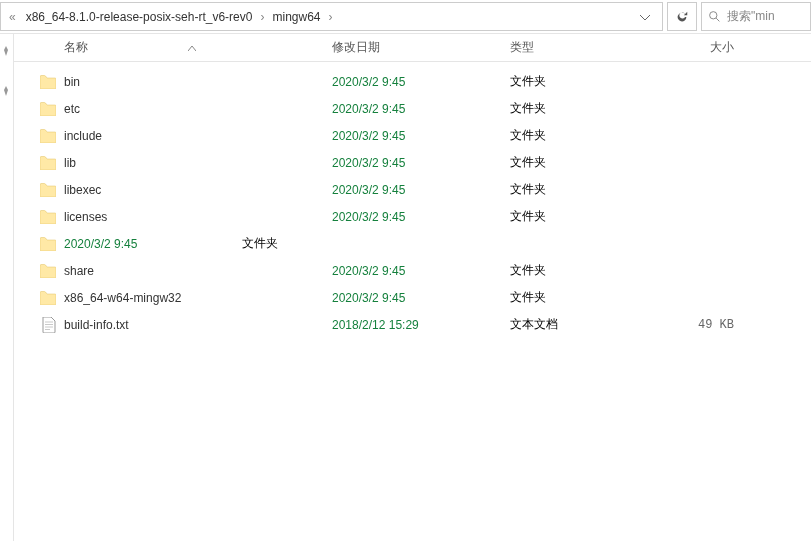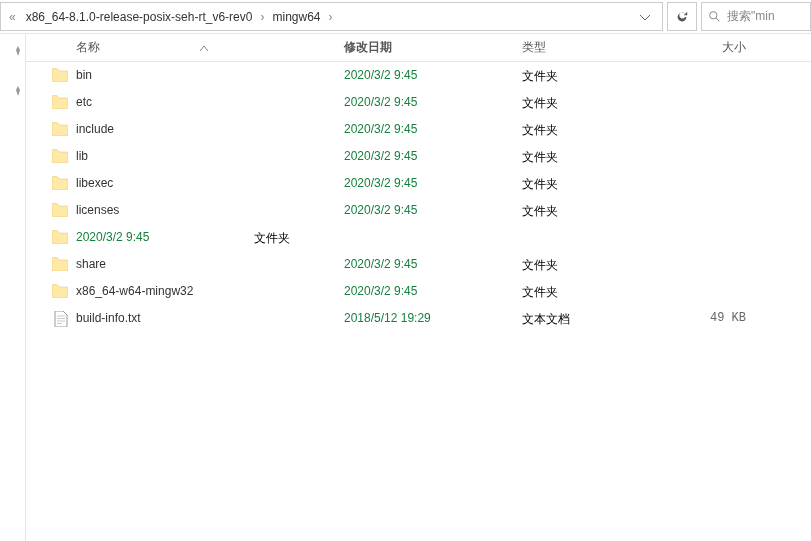--- a/index.html
+++ b/index.html
@@ -7,32 +7,32 @@
     .top-bar { display: flex; height: 34px; border-bottom: 1px solid #e5e5e5; }
     .address-bar { flex: 1; display: flex; align-items: center; border: 1px solid #ccc; margin: 2px 4px 2px 0; padding: 0 4px; background: #fff; }
     .address-bar .crumb { padding: 4px 6px; cursor: pointer; white-space: nowrap; }
     .address-bar .sep { color: #888; padding: 0 2px; }
     .address-bar .chev-left { color: #888; padding: 0 4px; }
     .address-bar .spacer { flex: 1; }
     .address-bar .dropdown-btn { padding: 4px 8px; color: #666; cursor: pointer; }
     .refresh-btn { width: 30px; display: flex; align-items: center; justify-content: center; border: 1px solid #ccc; margin: 2px 4px 2px 0; cursor: pointer; color: #555; }
     .search-box { width: 110px; display: flex; align-items: center; border: 1px solid #ccc; margin: 2px 0 2px 0; padding: 0 6px; color: #888; overflow: hidden; }
     .search-box .search-icon { margin-right: 6px; display: flex; }
-    .main-area { display: flex; height: calc(100% - 34px); margin-left: 12px; }
+    .main-area { display: flex; height: calc(100% - 34px); }
     .left-gutter { width: 14px; border-right: 1px solid #e5e5e5; background: #fff; position: relative; }
     .pin-icon { position: absolute; left: 1px; color: #888; font-size: 11px; }
     .file-list { flex: 1; overflow: hidden; }
     .headers { display: flex; height: 28px; align-items: center; border-bottom: 1px solid #e5e5e5; color: #555; }
     .col-name { width: 318px; padding-left: 50px; display: flex; align-items: center; }
-    .col-date { width: 178px; font-weight: bold; }
+    .col-date { width: 178px; }
     .col-type { width: 144px; }
     .col-size { width: 100px; text-align: right; padding-right: 20px; }
     .sort-arrow { margin-left: 100px; color: #888; font-size: 10px; }
     .rows { padding-top: 6px; }
-    .row { display: flex; height: 27px; align-items: flex-start; cursor: pointer; }
+    .row { display: flex; height: 27px; align-items: center; cursor: pointer; }
     .row .icon-cell { width: 50px; display: flex; justify-content: flex-end; padding-right: 8px; }
     .row .name-cell { width: 268px; color: #333; }
     .row .date-cell { width: 178px; color: #15803d; }
     .row .type-cell { width: 144px; color: #000000; }
     .row .size-cell { width: 100px; text-align: right; padding-right: 20px; color: #666; font-family: Liberation Mono, monospace; }
     .folder-icon { width: 16px; height: 14px; }
     .file-icon { width: 14px; height: 16px; }
   </style>
 </head>
 <body>
@@ -199,19 +199,19 @@
           <div class="icon-cell">
             <svg class="file-icon" viewBox="0 0 14 16">
               <path d="M1 0 L9 0 L13 4 L13 15 Q13 16 12 16 L2 16 Q1 16 1 15 Z" fill="#fff" stroke="#999" stroke-width="1"></path>
               <line x1="3" y1="5" x2="11" y2="5" stroke="#bbb" stroke-width="0.8"></line>
               <line x1="3" y1="7.5" x2="11" y2="7.5" stroke="#bbb" stroke-width="0.8"></line>
               <line x1="3" y1="10" x2="11" y2="10" stroke="#bbb" stroke-width="0.8"></line>
               <line x1="3" y1="12.5" x2="8" y2="12.5" stroke="#bbb" stroke-width="0.8"></line>
             </svg>
           </div>
           <div class="name-cell">build-info.txt</div>
-          <div class="date-cell">2018/5/12 19:29</div>
+          <div class="date-cell">2018/2/12 15:29</div>
           <div class="type-cell">文本文档</div>
           <div class="size-cell">49 KB</div>
         </div>
       </div>
   </div>
 </div>
 
 </body></html>

